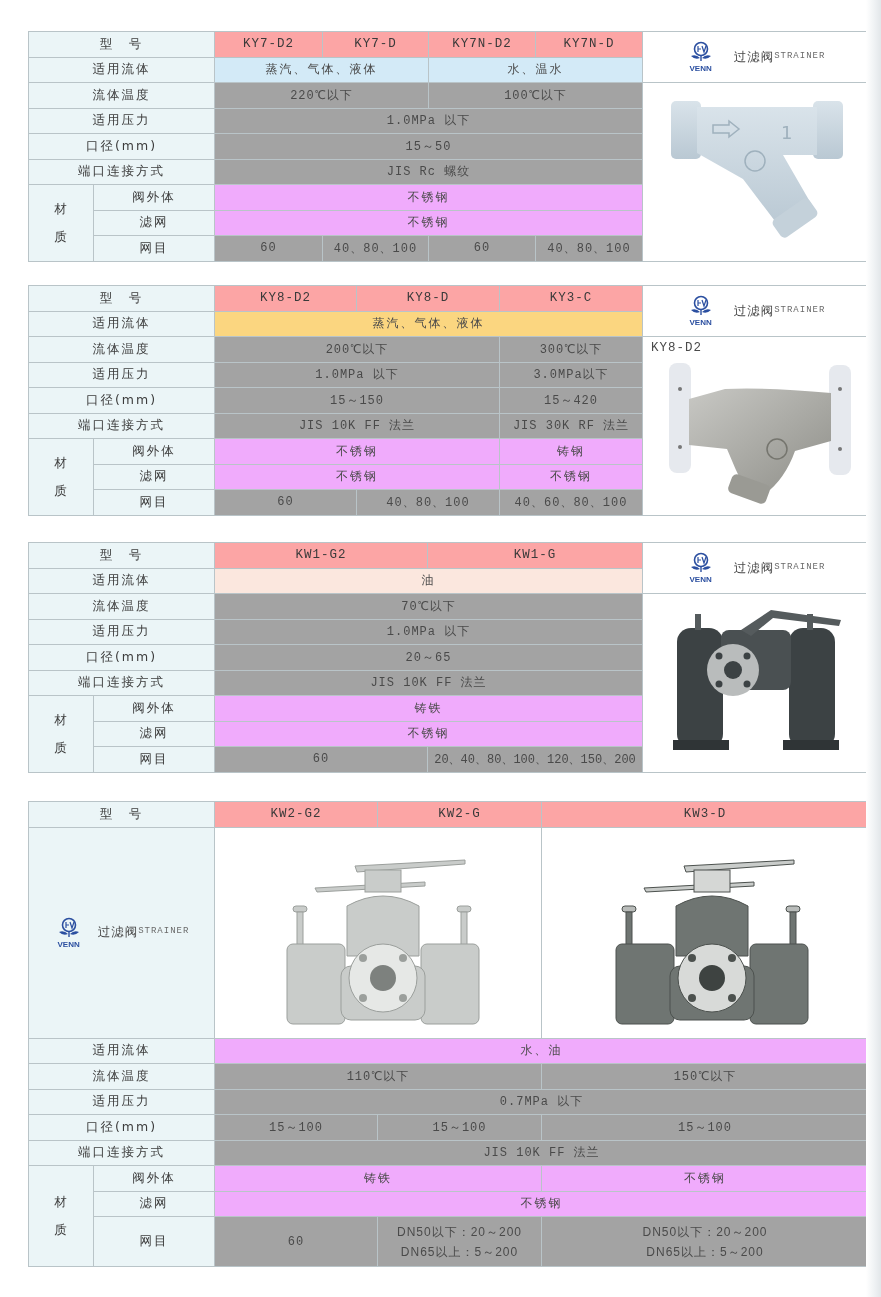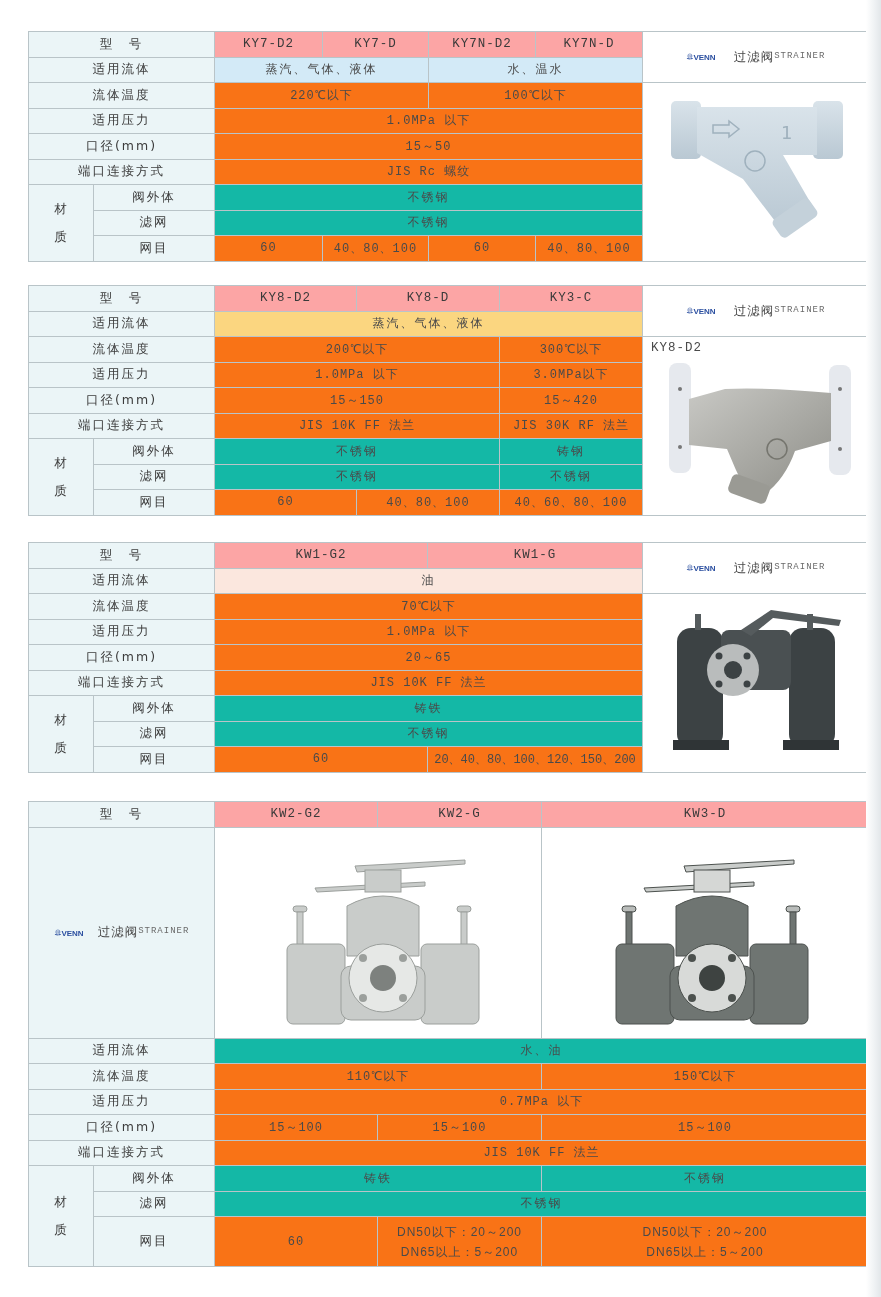--- a/index.html
+++ b/index.html
@@ -8,26 +8,26 @@
 
   .spec { position: absolute; left: 28px; border-collapse: collapse; table-layout: fixed; font-size: 12px; }
   .spec td { border: 1px solid #b9c4c8; text-align: center; vertical-align: middle; padding: 0; height: 25.5px; letter-spacing: 1px; white-space: nowrap; }
   .spec .lbl { background: #ebf5f7; font-family: "DejaVu Sans", sans-serif; font-size: 12.5px; color: #3c3c3c; letter-spacing: 2px; }
   .spec .lbl-sub { background: #ebf5f7; font-family: "DejaVu Sans", sans-serif; font-size: 12.5px; color: #3c3c3c; letter-spacing: 2px; }
   .spec .mat { background: #ebf5f7; font-family: "DejaVu Sans", sans-serif; font-size: 12.5px; color: #3c3c3c; line-height: 28px; }
   .spec .model { background: #fca5a5; font-family: "Liberation Mono", monospace; font-size: 12.5px; color: #3a3a3a; letter-spacing: 1px; }
   .spec .fluid-blue { background: #d3eaf7; font-family: "DejaVu Sans", sans-serif; letter-spacing: 2px; }
   .spec .fluid-orange { background: #fbd680; font-family: "DejaVu Sans", sans-serif; letter-spacing: 2px; }
   .spec .fluid-pink { background: #fbe7de; font-family: "DejaVu Sans", sans-serif; letter-spacing: 2px; }
-  .spec .val { background: #f97316; font-family: "Liberation Mono", monospace; }
-  .spec .val-cn { background: #14b8a6; font-family: "DejaVu Sans", sans-serif; font-size: 12px; letter-spacing: 2px; }
+  .spec .val { background: #a3a3a3; font-family: "Liberation Mono", monospace; }
+  .spec .val-cn { background: #f0abfc; font-family: "DejaVu Sans", sans-serif; font-size: 12px; letter-spacing: 2px; }
   .spec .side { background: #ffffff; vertical-align: top; padding: 0; }
 
   .brand { display: flex; align-items: center; justify-content: center; gap: 18px; height: 100%; }
-  .logo { display: flex; flex-direction: row; align-items: center; width: 30px; }
+  .logo { display: flex; flex-direction: column; align-items: center; width: 30px; }
   .logo svg { display: block; }
   .logo-text { font-family: "Liberation Sans", sans-serif; font-weight: bold; font-size: 8px; color: #2b4fa0; letter-spacing: 0; margin-top: 1px; }
   .brand-text { display: flex; flex-direction: row; align-items: flex-start; }
   .brand-cn { font-family: "DejaVu Sans", sans-serif; font-size: 12.5px; color: #4a4a4a; letter-spacing: 1px; }
   .brand-en { font-family: "Liberation Mono", monospace; font-size: 9px; color: #6a6a6a; letter-spacing: 1px; margin-top: 2px; }
 
   .photo-cell { position: relative; }
   .photo-caption { position: absolute; left: 8px; top: 4px; font-family: "Liberation Mono", monospace; font-size: 12.5px; color: #4a4a4a; letter-spacing: 1px; }
   .photo { position: absolute; }
 

